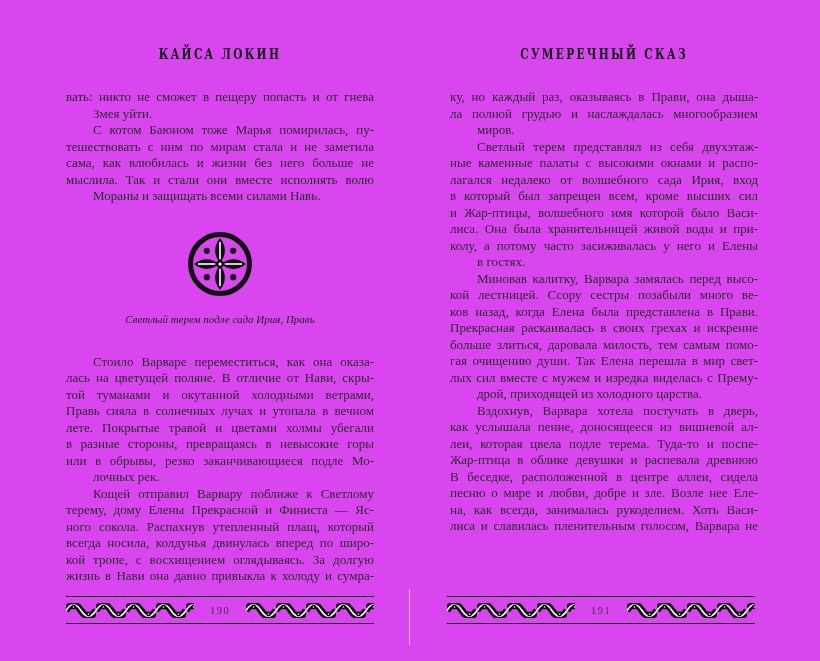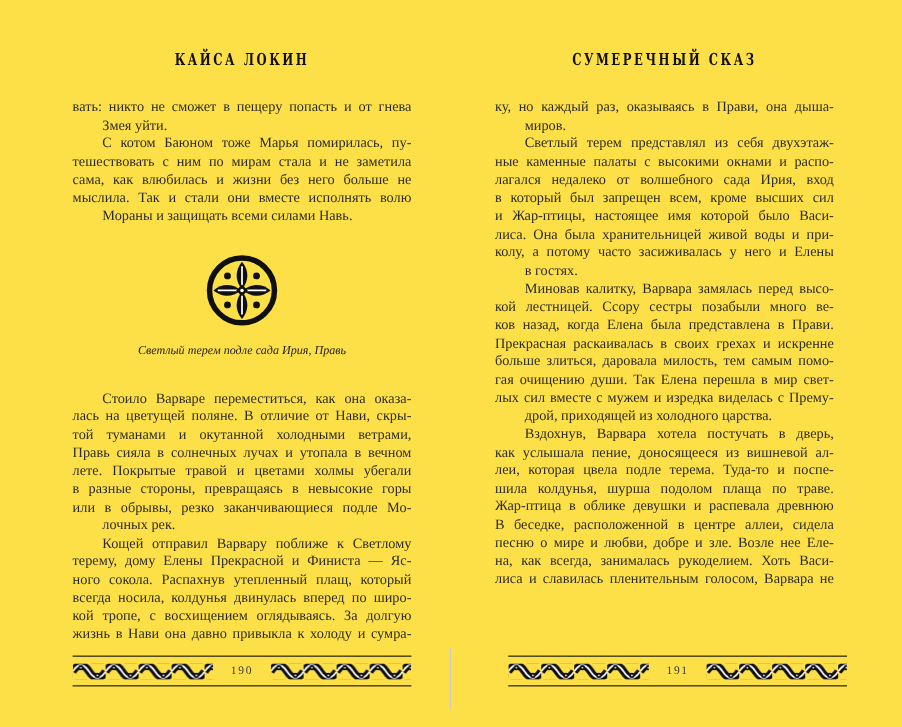--- a/index.html
+++ b/index.html
@@ -1,21 +1,21 @@
 <!DOCTYPE html>
 <html><head>
 <meta charset="utf-8">
 <style>
   html,body{margin:0;padding:0;}
   body{
     width:820px;height:661px;background:#ffffff;overflow:hidden;
     font-family:"Liberation Serif", serif;
     -webkit-font-smoothing:antialiased;
   }
-  .spread{position:relative;display:flex;width:820px;height:661px;background:#fde047;}
+  .spread{position:relative;display:flex;width:820px;height:661px;background:#d946ef;}
   .page{position:relative;width:410px;height:661px;}
   .content{width:308px;}
   .page.left  .content{margin-left:66px;}
   .page.right .content{margin-left:40px;}
 
   .running-header{
     margin-top:47px;height:15px;text-align:center;
     font-family:"DejaVu Serif", serif;font-weight:bold;font-size:11.5px;
     letter-spacing:2.5px;color:#111;transform:scale(0.92,1.3);
     white-space:nowrap;
@@ -33,21 +33,21 @@
     font-style:italic;font-size:11px;color:#222;
     margin:14px 0 26px 0;height:17px;text-align:center;
   }
 
   .page-footer{
     position:absolute;top:596px;width:308px;height:21px;
     border-top:1.5px solid #101010;border-bottom:1.5px solid #101010;
     display:flex;align-items:center;box-sizing:border-box;padding:13px 0;
   }
   .page.left  .page-footer{left:66px;}
-  .page.right .page-footer{left:52px;justify-content:flex-end;}
+  .page.right .page-footer{left:37px;justify-content:flex-end;}
   .orn-slot{flex:1;height:15px;overflow:hidden;}
   .orn-slot svg{display:block;}
   .page-number{
     padding:0 16px;font-size:10.5px;letter-spacing:1.5px;color:#3a3a3a;
     font-family:"Liberation Serif", serif;line-height:15px;
   }
 
   .gutter-line{
     position:absolute;left:409px;top:589px;width:1px;height:56px;
     background:#cccccc;
@@ -151,47 +151,47 @@
         </span>
     </div>
   </div>
 
   <div class="page right">
     <div class="content">
       <div class="running-header">СУМЕРЕЧНЫЙ СКАЗ</div>
       <div class="text-block">
           <div class="para">
             <div class="line">ку, но каждый раз, оказываясь в Прави, она дыша-</div>
+            <div class="line">ла полной грудью и наслаждалась многообразием</div>
             <div class="line flush">миров.</div>
           </div>
           <div class="para">
             <div class="line indent">Светлый терем представлял из себя двухэтаж-</div>
             <div class="line">ные каменные палаты с высокими окнами и распо-</div>
             <div class="line">лагался недалеко от волшебного сада Ирия, вход</div>
             <div class="line">в который был запрещен всем, кроме высших сил</div>
-            <div class="line">и Жар-птицы, настоящее имя которой было Васи-</div>
+            <div class="line">и Жар-птицы, волшебного имя которой было Васи-</div>
             <div class="line">лиса. Она была хранительницей живой воды и при-</div>
             <div class="line">колу, а потому часто засиживалась у него и Елены</div>
             <div class="line flush">в гостях.</div>
           </div>
           <div class="para">
             <div class="line indent">Миновав калитку, Варвара замялась перед высо-</div>
             <div class="line">кой лестницей. Ссору сестры позабыли много ве-</div>
             <div class="line">ков назад, когда Елена была представлена в Прави.</div>
             <div class="line">Прекрасная раскаивалась в своих грехах и искренне</div>
             <div class="line">больше злиться, даровала милость, тем самым помо-</div>
             <div class="line">гая очищению души. Так Елена перешла в мир свет-</div>
             <div class="line">лых сил вместе с мужем и изредка виделась с Прему-</div>
             <div class="line flush">дрой, приходящей из холодного царства.</div>
           </div>
           <div class="para">
             <div class="line indent">Вздохнув, Варвара хотела постучать в дверь,</div>
             <div class="line">как услышала пение, доносящееся из вишневой ал-</div>
             <div class="line">леи, которая цвела подле терема. Туда-то и поспе-</div>
-            <div class="line">шила колдунья, шурша подолом плаща по траве.</div>
             <div class="line">Жар-птица в облике девушки и распевала древнюю</div>
             <div class="line">В беседке, расположенной в центре аллеи, сидела</div>
             <div class="line">песню о мире и любви, добре и зле. Возле нее Еле-</div>
             <div class="line">на, как всегда, занималась рукоделием. Хоть Васи-</div>
             <div class="line">лиса и славилась пленительным голосом, Варвара не</div>
           </div>
         </div>
     </div>
     <div class="page-footer">
       <span class="orn-slot">

